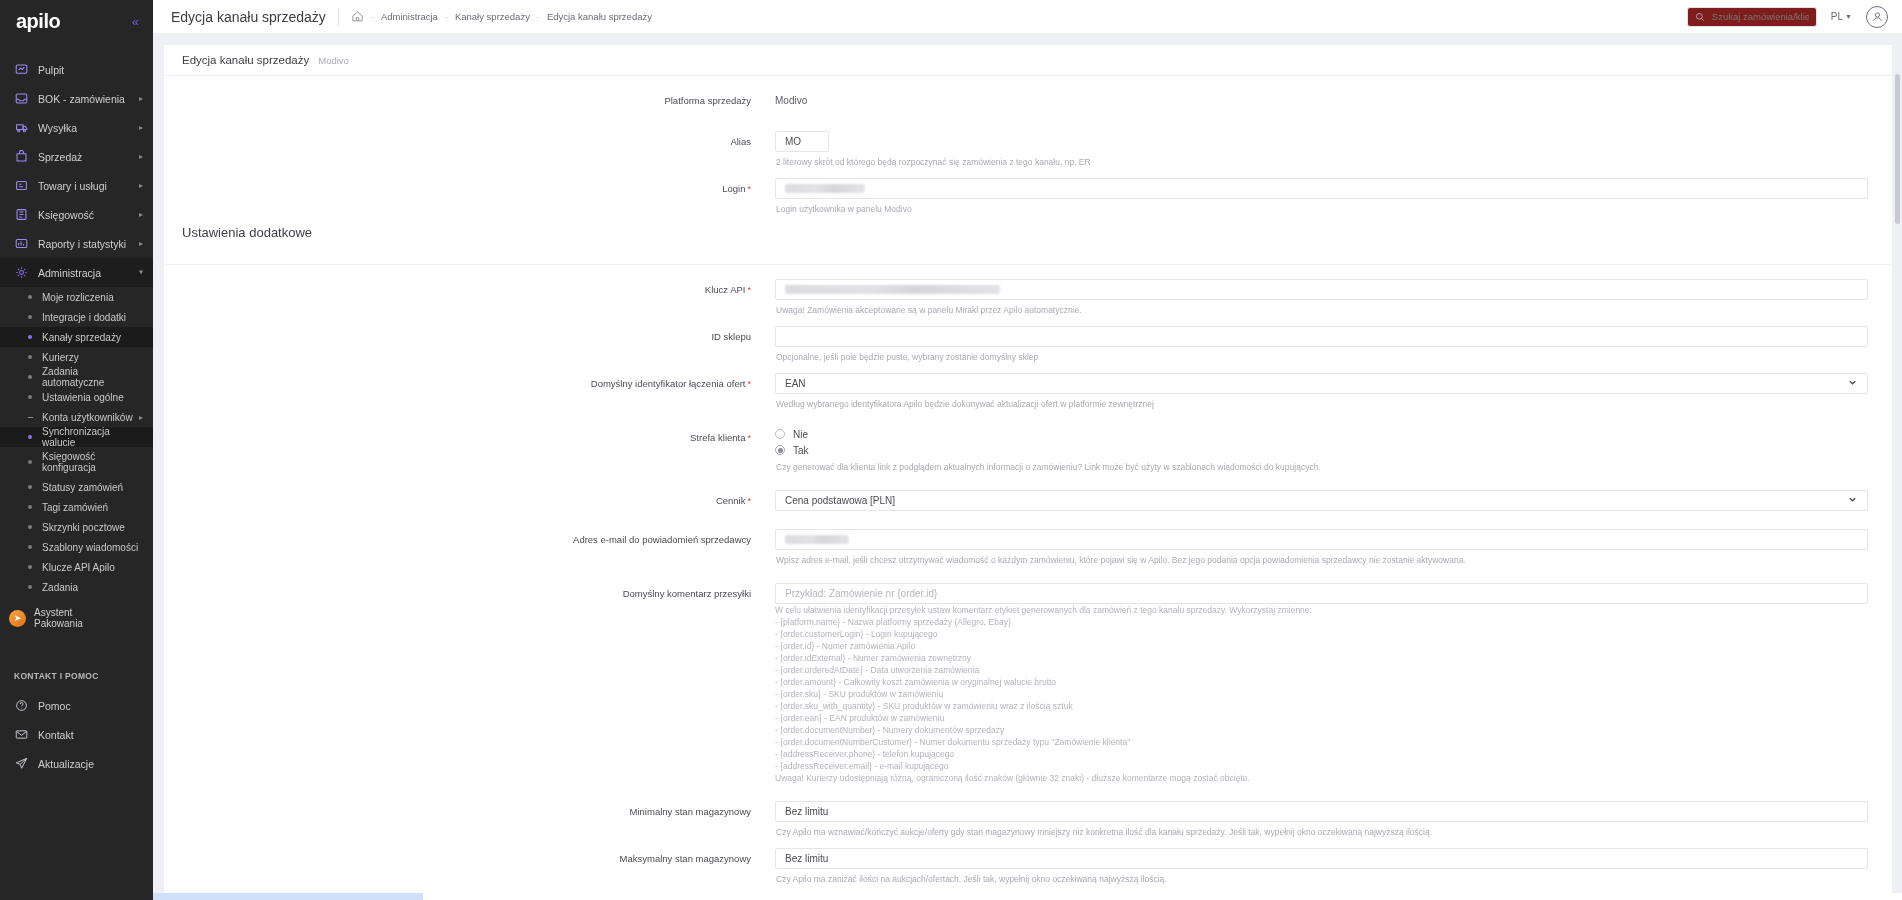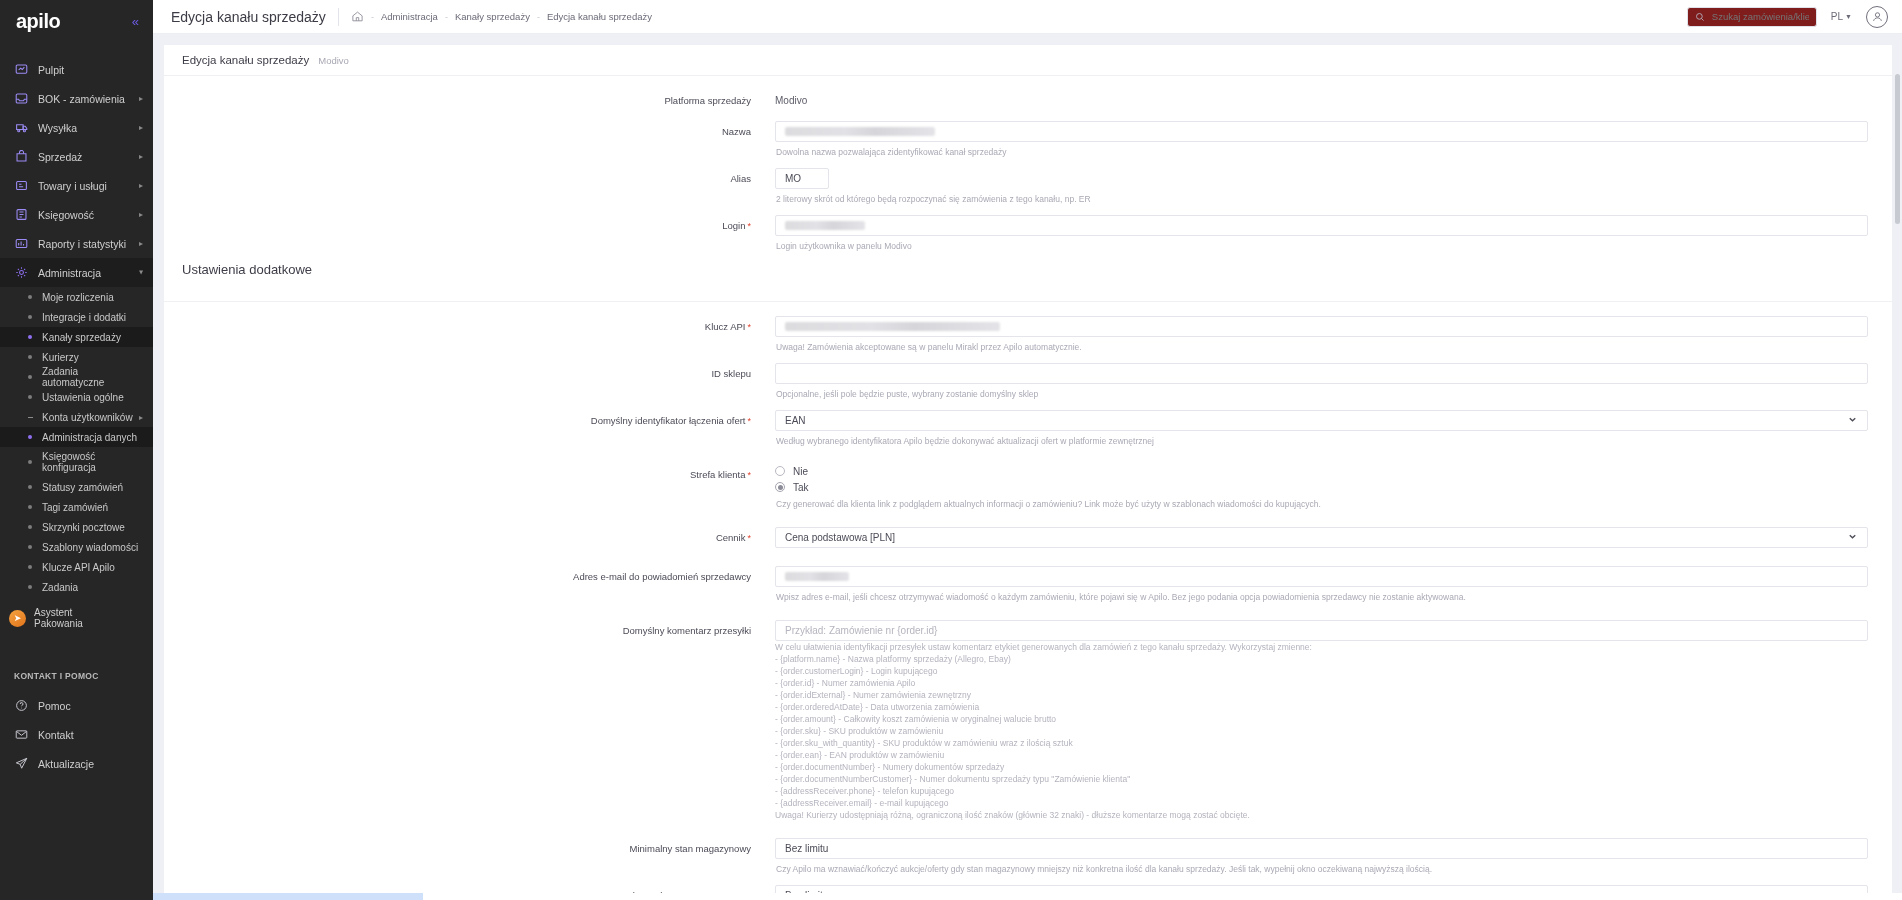--- a/index.html
+++ b/index.html
@@ -325,21 +325,21 @@
         <span class="sb-dot"></span>
         <span class="sb-sub-label">Ustawienia ogólne</span>
       </div>
       <div class="sb-sub">
         <span class="sb-dash"></span>
         <span class="sb-sub-label">Konta użytkowników</span>
         <span class="sb-caret">▸</span>
       </div>
       <div class="sb-sub active">
         <span class="sb-dot"></span>
-        <span class="sb-sub-label">Administracja danych</span>
+        <span class="sb-sub-label">Synchronizacja walucie</span>
       </div>
       <div class="sb-sub tall">
         <span class="sb-dot"></span>
         <span class="sb-sub-label">Księgowość
 konfiguracja</span>
       </div>
       <div class="sb-sub">
         <span class="sb-dot"></span>
         <span class="sb-sub-label">Statusy zamówień</span>
       </div>
@@ -457,29 +457,20 @@
         <div class="form">
 
           <div class="row">
             <div class="lab">Platforma sprzedaży</div>
             <div class="fld">
               <div style="font-size:10px;color:#5d5d69;line-height:21px;">Modivo</div>
             </div>
           </div>
           <div class="spacer-sm"></div>
 
-          <div class="row">
-            <div class="lab">Nazwa</div>
-            <div class="fld">
-              <div class="inp">
-                <div class="masked" style="width:150px;"></div>
-              </div>
-              <div class="hint">Dowolna nazwa pozwalająca zidentyfikować kanał sprzedaży</div>
-            </div>
-          </div>
           <div class="spacer-sm"></div>
 
           <div class="row">
             <div class="lab">Alias</div>
             <div class="fld">
               <div class="inp small">MO</div>
               <div class="hint">2 literowy skrót od którego będą rozpoczynać się zamówienia z tego kanału, np. ER</div>
             </div>
           </div>
           <div class="spacer-sm"></div>

